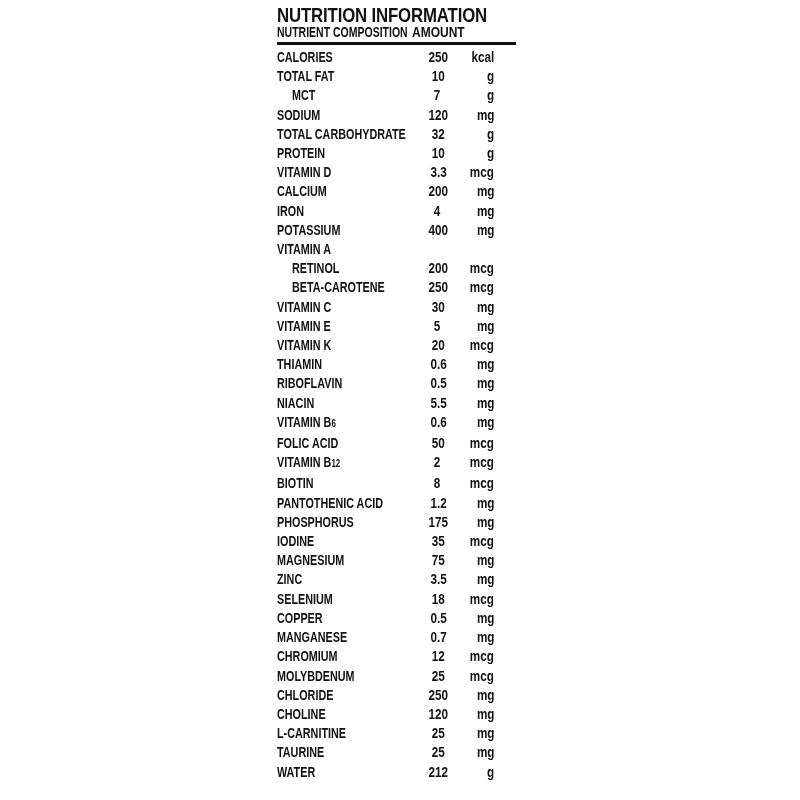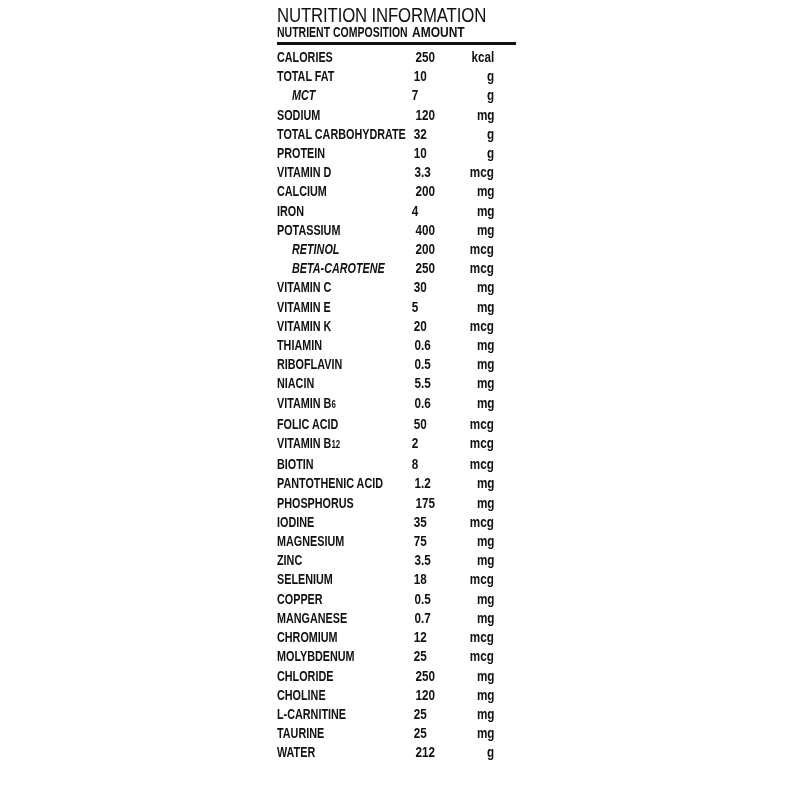--- a/index.html
+++ b/index.html
@@ -24,21 +24,21 @@
   
   .cx  { display: inline-block; transform-origin: 0 50%; white-space: nowrap; }
   .cxr { display: inline-block; transform-origin: 100% 50%; white-space: nowrap; transform: scaleX(.78); }
   .s80 { transform: scaleX(.80); }
   .s84 { transform: scaleX(.84); }
   .s72 { transform: scaleX(.72); }
   .s70 { transform: scaleX(.70); }
 
   .t1 {
     font-size: 21px;
-    font-weight: 400;
+    font-weight: 700;
     line-height: 20px;
     letter-spacing: -0.2px;
   }
   .t2 {
     font-size: 21px;
     line-height: 20px;
     margin-bottom: 4px;
     letter-spacing: -0.2px;
   }
   .t2 .bold { font-weight: 700; }
@@ -64,22 +64,22 @@
   }
 
   .row {
     display: flex;
     align-items: baseline;
     line-height: 19.2px;
     font-size: 15px;
     font-weight: 700;
   }
   .lbl  { flex: 1 1 auto; min-width: 0; }
-  .lbl.indent { padding-left: 15px; font-style: italic; }
-  .amt  { width: 52px; text-align: left; flex: 0 0 auto; }
+  .lbl.indent { padding-left: 15px; }
+  .amt  { width: 52px; text-align: center; flex: 0 0 auto; }
   .unit { width: 32px; text-align: right; flex: 0 0 auto; margin-right: 22px; }
   .subnum { font-size: 11px; }
 </style>
 </head>
 <body>
 
 <div class="panel">
 
   <div class="t1">
     <span class="cx s80">NUTRITION INFORMATION</span>
@@ -138,20 +138,25 @@
         <div class="lbl"><span class="cx s72">IRON</span></div>
         <div class="amt"><span class="cxr">4</span></div>
         <div class="unit"><span class="cxr">mg</span></div>
       </div>
       <div class="row">
         <div class="lbl"><span class="cx s72">POTASSIUM</span></div>
         <div class="amt"><span class="cxr">400</span></div>
         <div class="unit"><span class="cxr">mg</span></div>
       </div>
       <div class="row">
+        <div class="lbl"><span class="cx s72">VITAMIN A</span></div>
+        <div class="amt"><span class="cxr"></span></div>
+        <div class="unit"><span class="cxr"></span></div>
+      </div>
+      <div class="row">
         <div class="lbl indent"><span class="cx s72">RETINOL</span></div>
         <div class="amt"><span class="cxr">200</span></div>
         <div class="unit"><span class="cxr">mcg</span></div>
       </div>
       <div class="row">
         <div class="lbl indent"><span class="cx s72">BETA-CAROTENE</span></div>
         <div class="amt"><span class="cxr">250</span></div>
         <div class="unit"><span class="cxr">mcg</span></div>
       </div>
       <div class="row">

